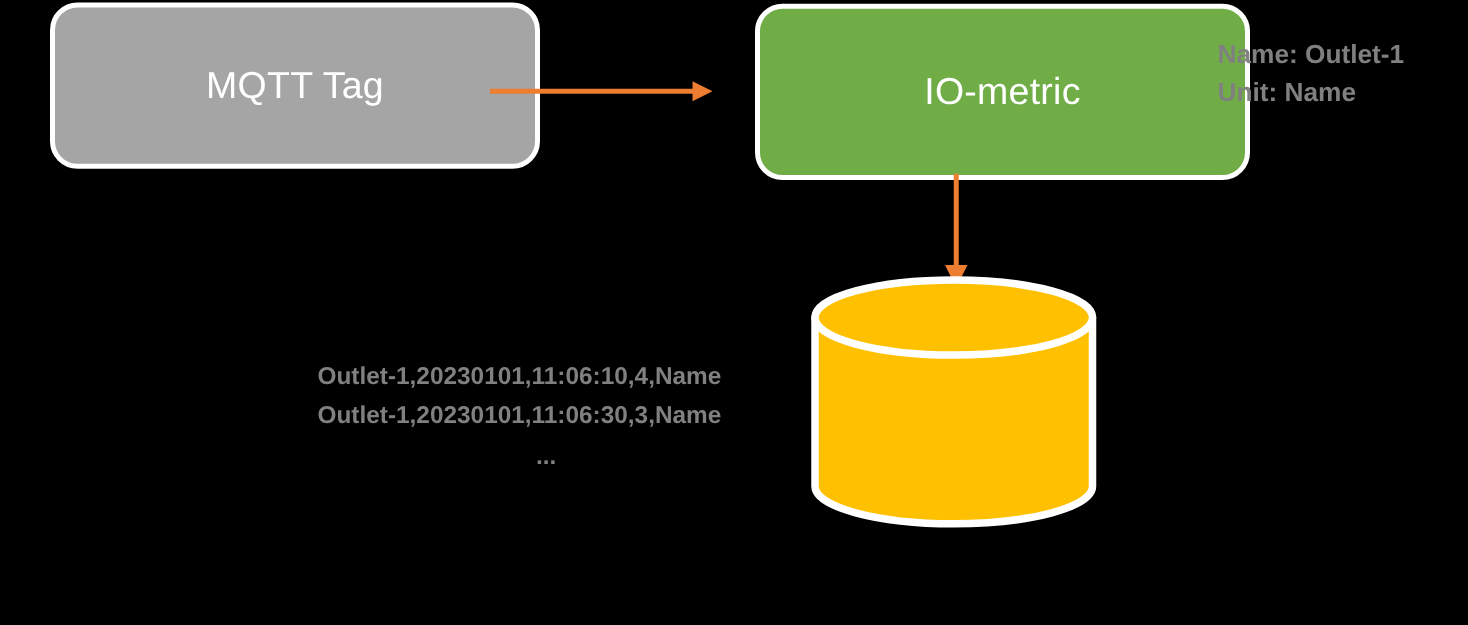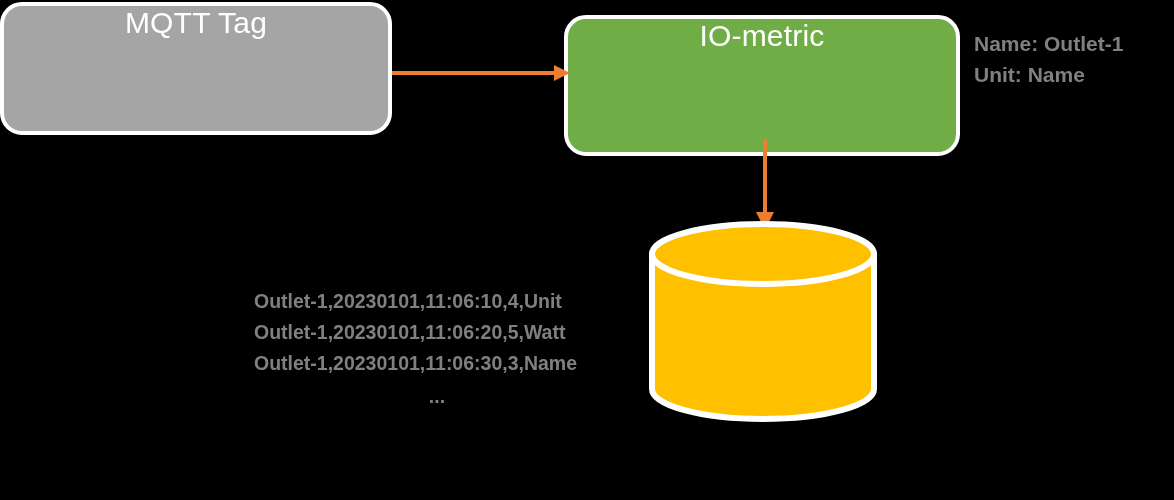--- a/index.html
+++ b/index.html
@@ -16,40 +16,42 @@
     font-family: "Liberation Sans", sans-serif;
   }
 
   
   .proc-box {
     position: absolute;
     box-sizing: border-box;
     border-radius: 22px;
     border: 4px solid #FFFFFF;
     display: flex;
+    align-items: center;
     justify-content: center;
+    margin-left: 40px;
   }
   .proc-label {
     color: #FFFFFF;
     font-size: 30px;
     font-weight: 400;
     letter-spacing: 0.2px;
     white-space: nowrap;
   }
 
   #mqtt-box {
     left: 0px;
     top: 2px;
     width: 392px;
     height: 133px;
     background: #A5A5A5;
   }
   #io-box {
     left: 564px;
-    top: 15px;
+    top: 3px;
     width: 396px;
     height: 141px;
     background: #70AD47;
   }
 
   
   .connector { position: absolute; }
 
   #arrow-horizontal {
     left: 390px;
@@ -124,22 +126,21 @@
     <line x1="20" y1="1" x2="20" y2="76" stroke="#ED7D31" stroke-width="4"></line>
     <polygon points="11,74 29,74 20,92" fill="#ED7D31"></polygon>
   </svg>
 
   <div id="metadata">
     <div>Name: Outlet-1</div>
     <div>Unit: Name</div>
   </div>
 
   <div id="csv-block">
-    <div>Outlet-1,20230101,11:06:10,4,Unit</div>
-    <div>Outlet-1,20230101,11:06:20,5,Watt</div>
+    <div>Outlet-1,20230101,11:06:10,4,Name</div>
     <div>Outlet-1,20230101,11:06:30,3,Name</div>
     <div id="csv-ellipsis">...</div>
   </div>
 
   <svg id="database-cylinder" viewBox="0 0 234 203">
 
     <path d="M6,34 L6,169 A111,30 0 0 0 228,169 L228,34 Z" fill="#FFC000" stroke="#FFFFFF" stroke-width="6" stroke-linejoin="round"></path>
 
     <ellipse cx="117" cy="34" rx="111" ry="30" fill="#FFC000" stroke="#FFFFFF" stroke-width="6"></ellipse>
   </svg>

